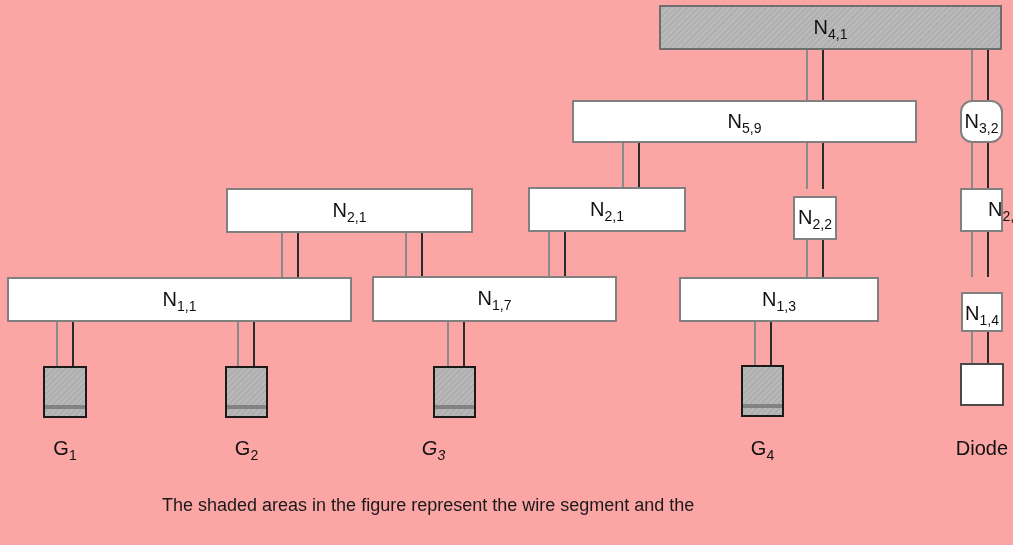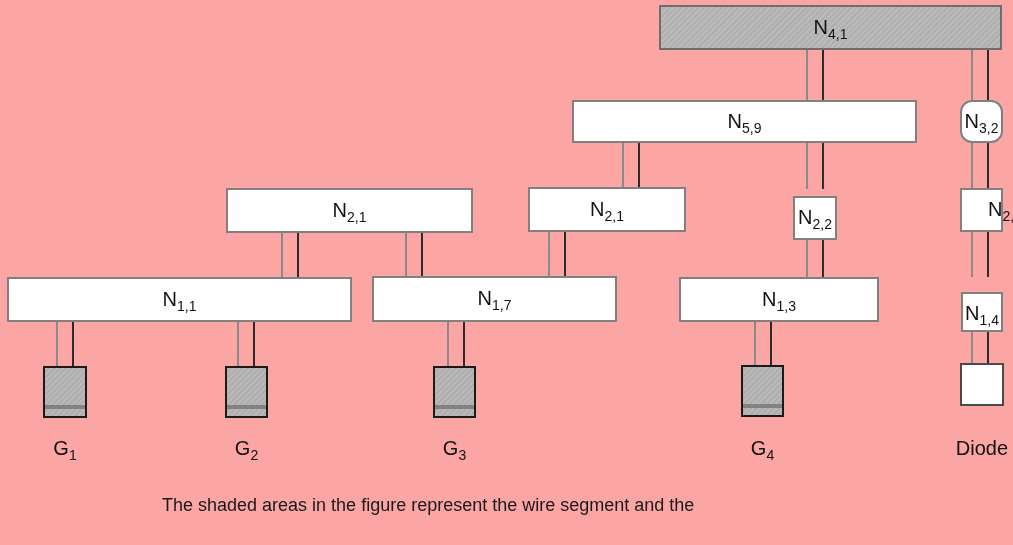--- a/index.html
+++ b/index.html
@@ -98,21 +98,21 @@
   
   .glabel {
     position: absolute;
     top: 437px;
     font-size: 20px;
     text-align: center;
     z-index: 2;
   }
   .lg-1 { left:  33px; width: 64px; }
   .lg-2 { left: 215px; width: 63px; }
-  .lg-3 { left: 423px; width: 63px; }
+  .lg-3 { left: 402px; width: 63px; font-style: italic; }
   .lg-4 { left: 731px; width: 63px; }
   .l-diode { left: 946px; width: 72px; }
 
   
   .caption {
     position: absolute;
     left: 162px;
     top: 484px;
     font-size: 18px;
     line-height: 27px;

